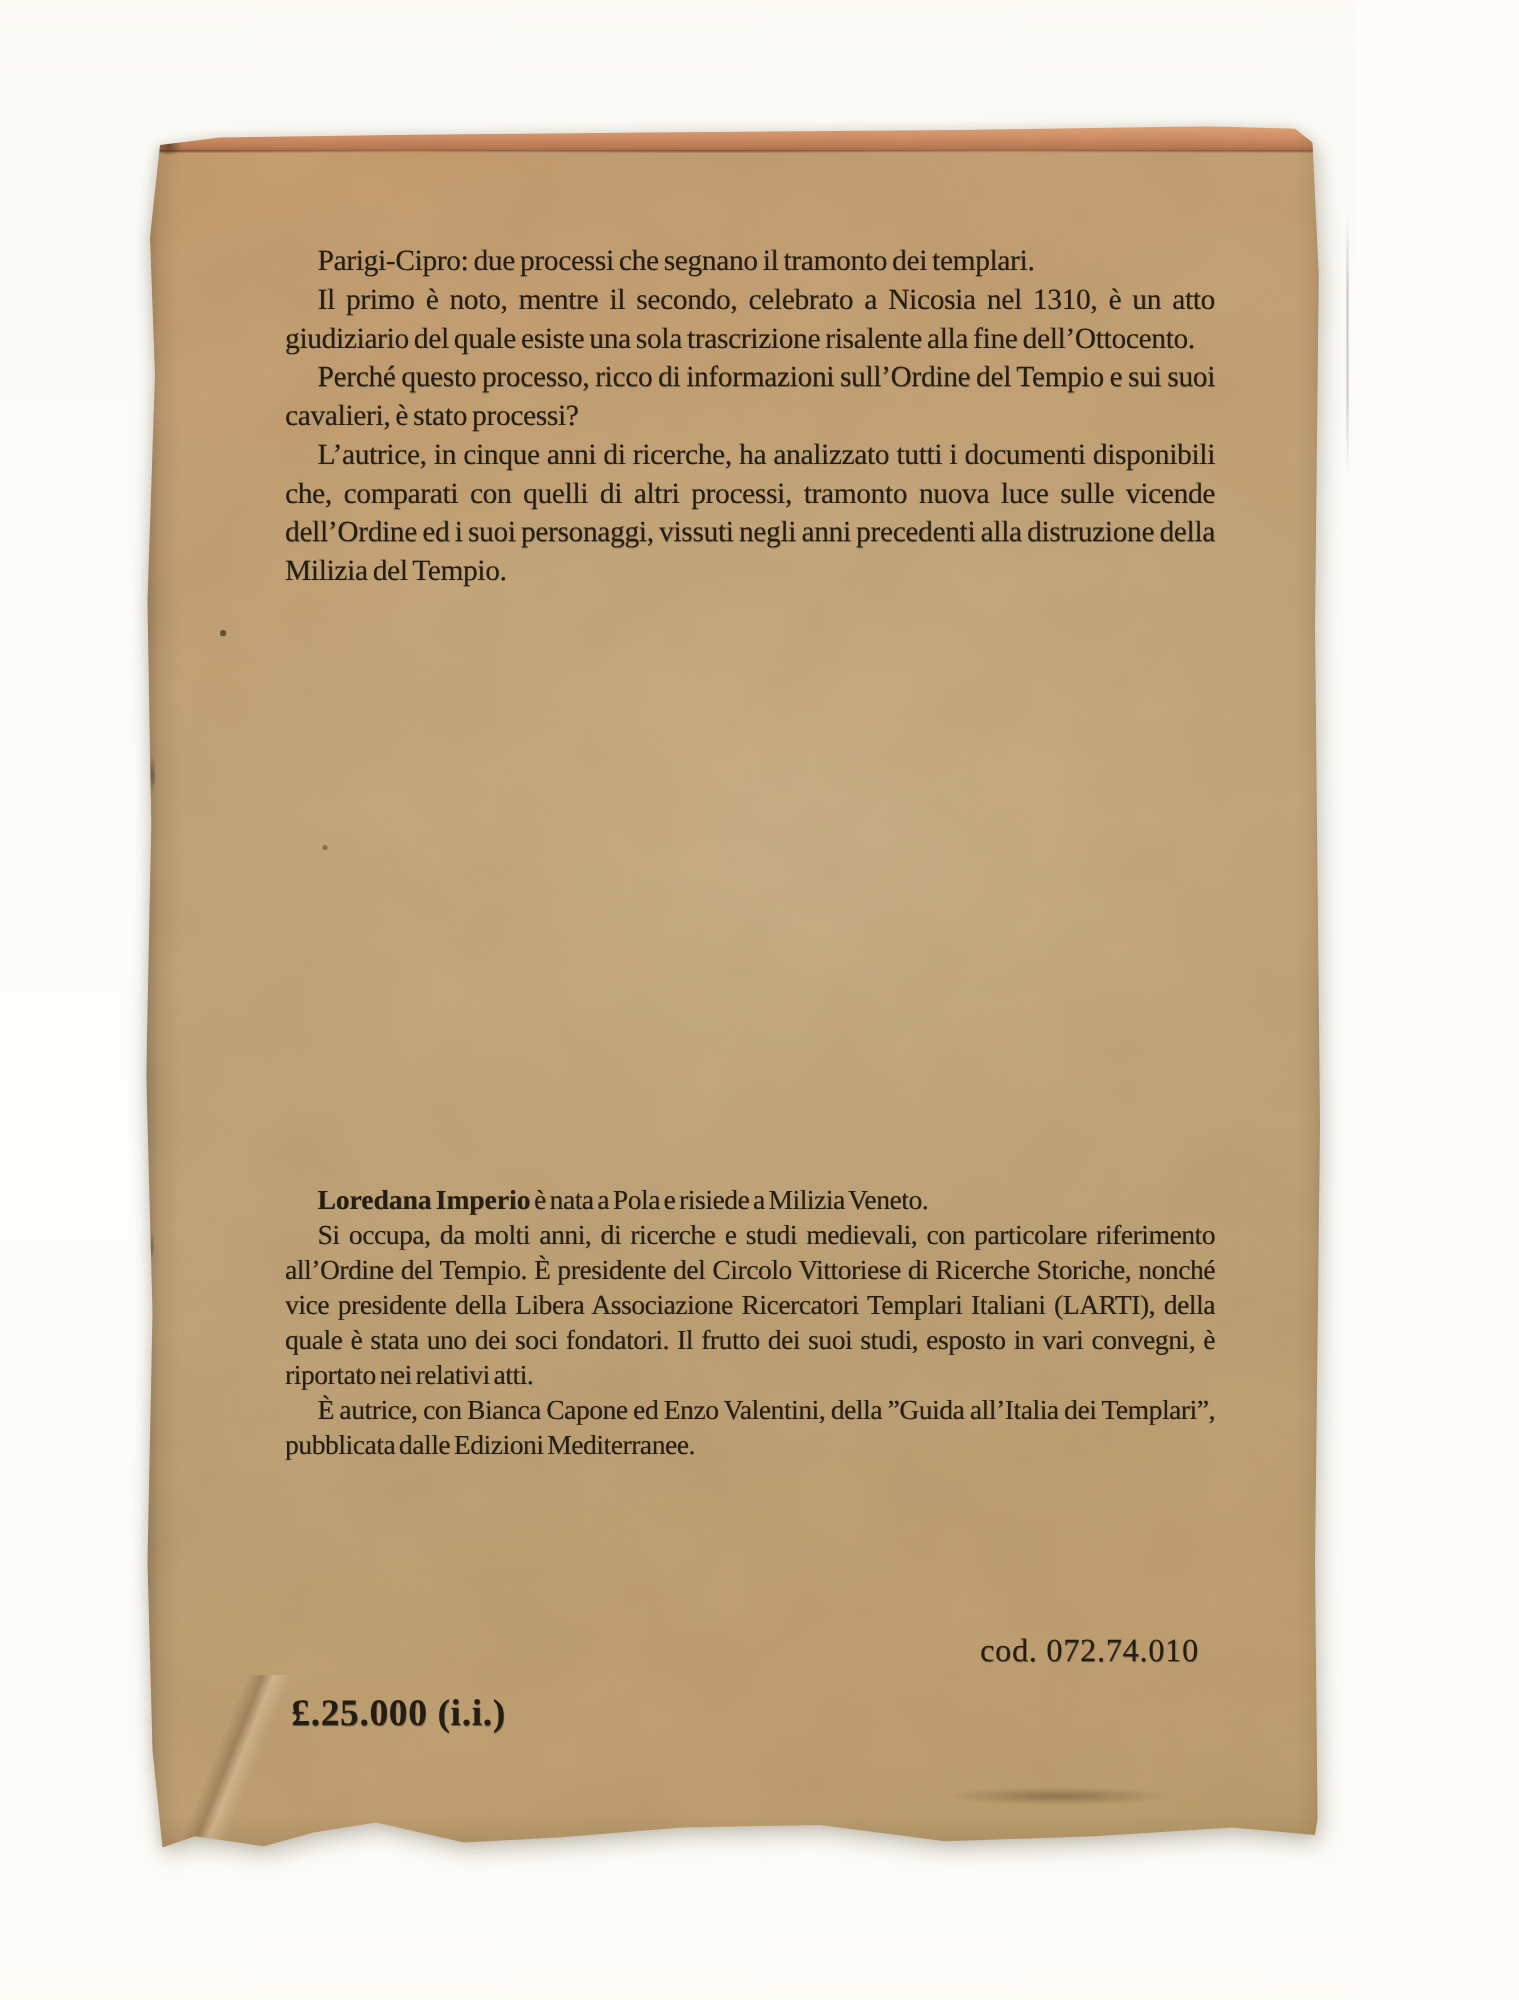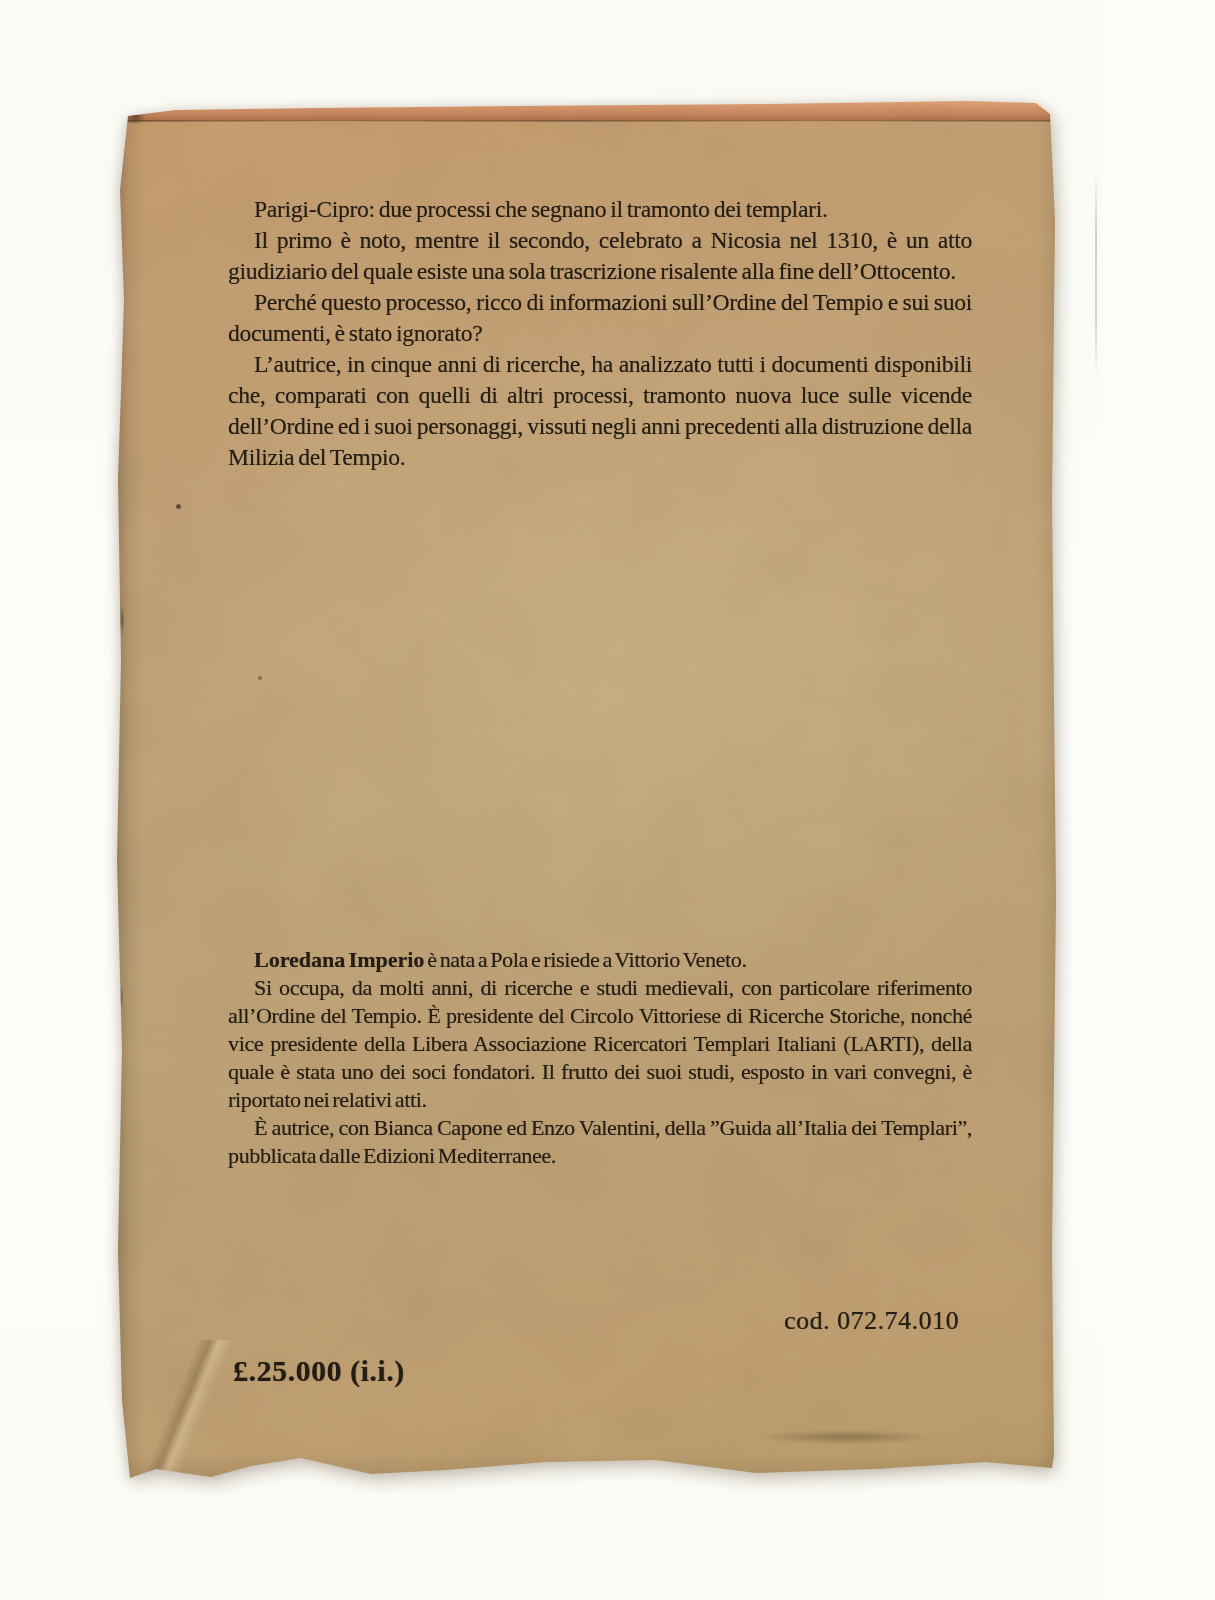--- a/index.html
+++ b/index.html
@@ -5,21 +5,20 @@
   html,body{margin:0;padding:0;}
   body{
     background:#fdfcf8;
     font-family:"Liberation Serif", serif;
   }
   .photo{
     position:relative;
     width:1085px;height:1600px;
     background:linear-gradient(180deg,#fbfaf5 0%,#fdfdfa 55%,#fcfbf6 100%);
     overflow:hidden;
-    padding-left:18px;
   }
   
   .photo-edge-line{
     position:absolute;right:6px;top:170px;width:2px;height:210px;
     background:linear-gradient(180deg,rgba(175,170,158,0),rgba(175,170,158,.55) 30%,rgba(175,170,158,.5) 70%,rgba(175,170,158,0));
   }
 
   .book-wrap{
     position:absolute;left:116px;top:100px;width:950px;height:1380px;
     filter:drop-shadow(3px 6px 9px rgba(115,100,78,.35)) drop-shadow(-2px 1px 4px rgba(115,100,78,.18));
@@ -129,26 +128,26 @@
       <div class="spot spot-edge1"></div>
       <div class="spot spot-edge2"></div>
       <div class="spot speck-a"></div>
       <div class="spot speck-b"></div>
       <div class="smudge-bottom"></div>
       <div class="crease"></div>
 
       <div class="blurb">
         <p>Parigi-Cipro: due processi che segnano il tramonto dei templari.</p>
         <p>Il primo è noto, mentre il secondo, celebrato a Nicosia nel 1310, è un atto giudiziario del quale esiste una sola trascrizione risalente alla fine dell’Ottocento.</p>
-        <p>Perché questo processo, ricco di informazioni sull’Ordine del Tempio e sui suoi documenti, è stato ignorato?</p>
+        <p>Perché questo processo, ricco di informazioni sull’Ordine del Tempio e sui suoi cavalieri, è stato processi?</p>
         <p>L’autrice, in cinque anni di ricerche, ha analizzato tutti i documenti disponibili che, comparati con quelli di altri processi, tramonto nuova luce sulle vicende dell’Ordine ed i suoi personaggi, vissuti negli anni precedenti alla distruzione della Milizia del Tempio.</p>
       </div>
 
       <div class="bio">
-        <p><span class="name">Loredana Imperio</span><span> è nata a Pola e risiede a Vittorio Veneto.</span></p>
+        <p><span class="name">Loredana Imperio</span><span> è nata a Pola e risiede a Milizia Veneto.</span></p>
         <p>Si occupa, da molti anni, di ricerche e studi medievali, con particolare riferimento all’Ordine del Tempio. È presidente del Circolo Vittoriese di Ricerche Storiche, nonché vice presidente della Libera Associazione Ricercatori Templari Italiani (LARTI), della quale è stata uno dei soci fondatori. Il frutto dei suoi studi, esposto in vari convegni, è riportato nei relativi atti.</p>
         <p>È autrice, con Bianca Capone ed Enzo Valentini, della ”Guida all’Italia dei Templari”, pubblicata dalle Edizioni Mediterranee.</p>
       </div>
 
       <div class="price">£.25.000 (i.i.)</div>
       <div class="code">cod. 072.74.010</div>
 
       <svg class="grain" width="950" height="1380" aria-hidden="true">
         <defs>
           <filter id="mottle" x="0" y="0" width="100%" height="100%">

